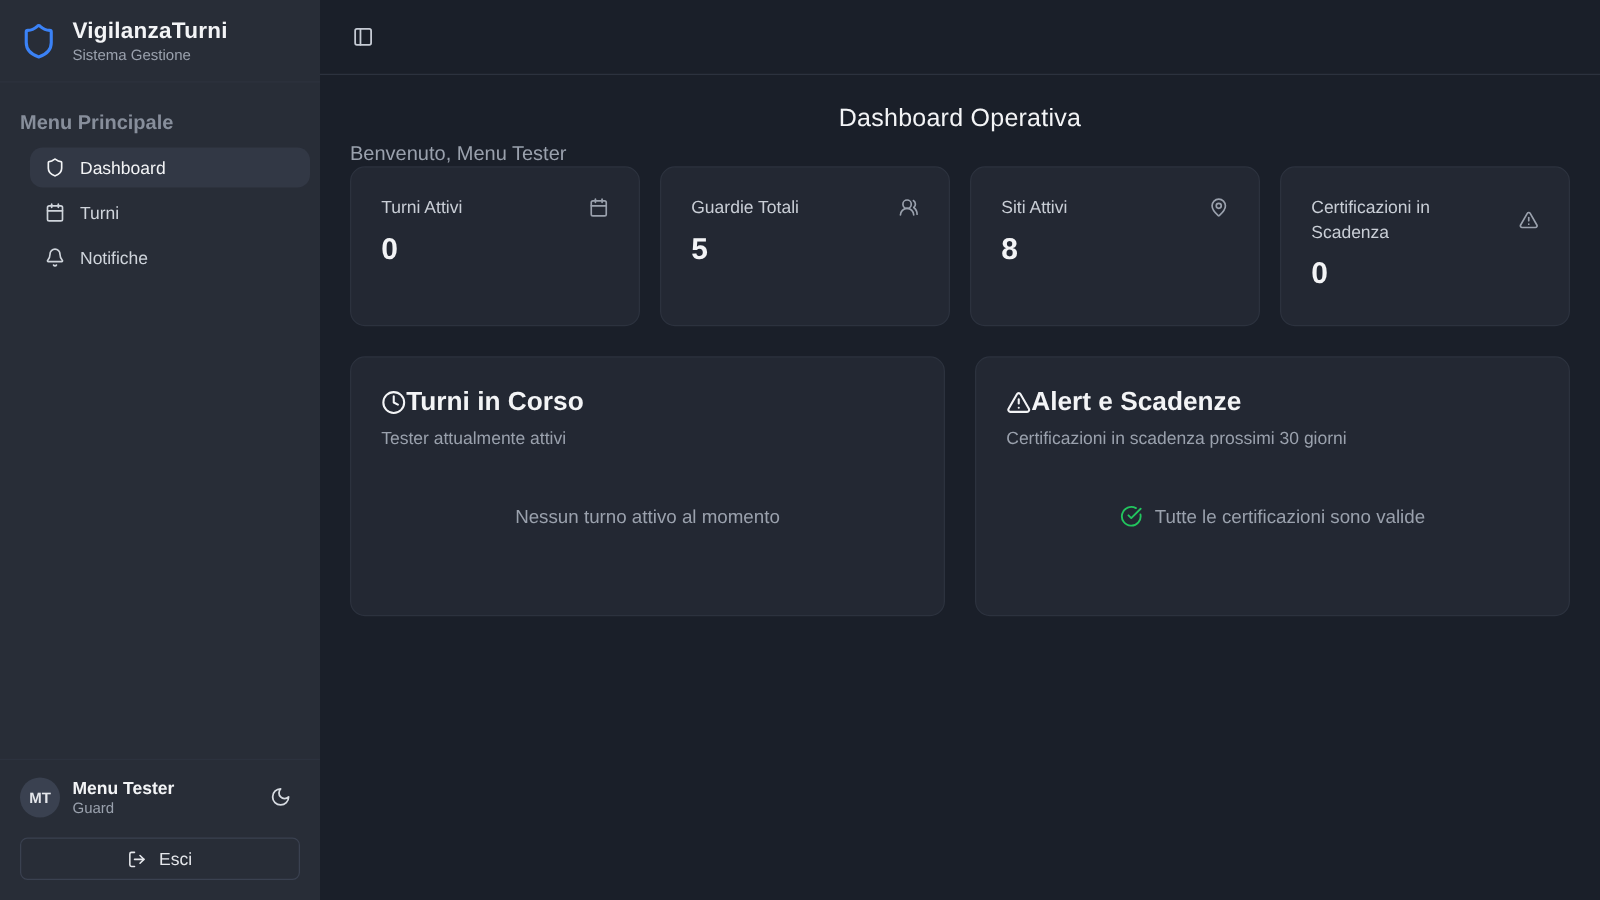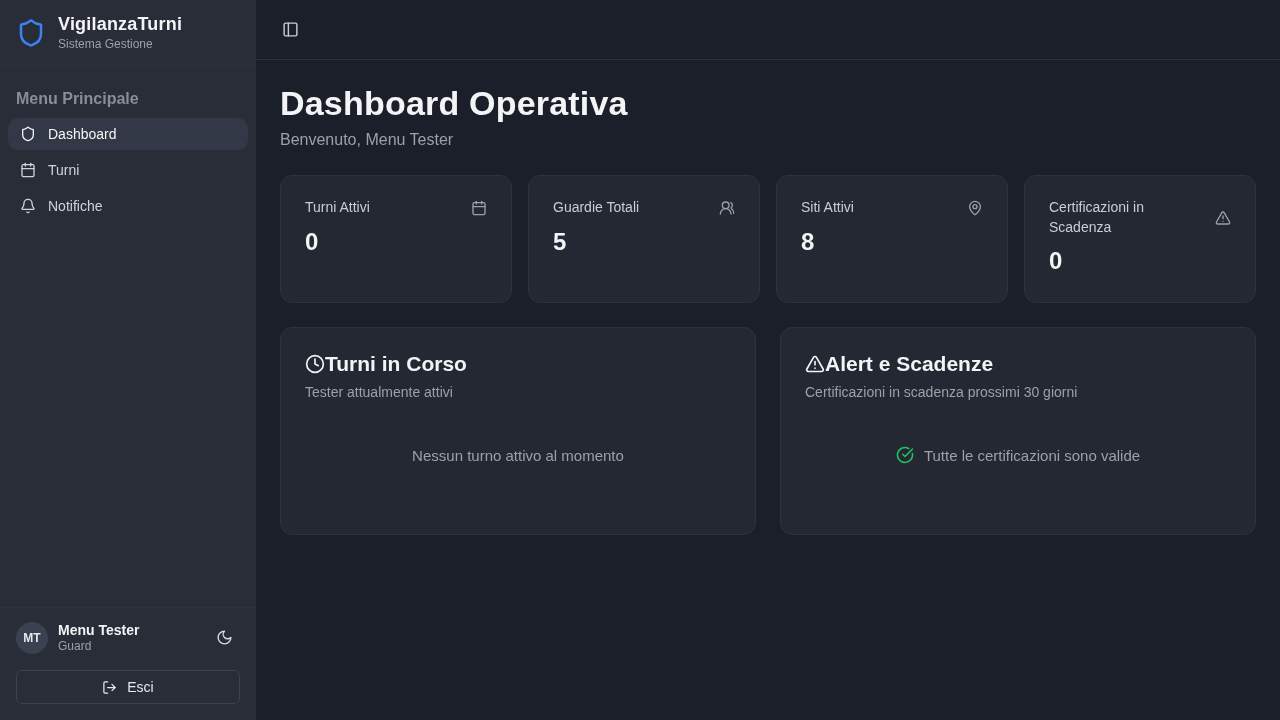--- a/index.html
+++ b/index.html
@@ -40,21 +40,21 @@
   .logo-sub{font-size:12px;color:var(--text-secondary);margin-top:2px;}
   .sidebar-nav{padding:24px 8px;flex:1;}
   .nav-section-label{
     font-size:16px;font-weight:600;color:#878e9b;
     margin:0 8px 10px;
   }
   .nav-item{
     display:flex;align-items:center;gap:12px;
     height:32px;padding:0 12px;margin-bottom:4px;
     border-radius:10px;font-size:14px;font-weight:500;
-    color:var(--text-menu);cursor:pointer;
+    color:var(--text-menu);cursor:pointer;margin-left:16px;
   }
   .nav-item.active{background:var(--bg-active);color:var(--text-primary);}
   .nav-item .nav-icon{color:inherit;}
   .sidebar-footer{
     border-top:1px solid var(--border-subtle);
     padding:14px 16px 16px;
   }
   .user-row{display:flex;align-items:center;gap:10px;}
   .avatar{
     width:32px;height:32px;border-radius:50%;
@@ -84,25 +84,24 @@
   .topbar{
     height:60px;min-height:60px;display:flex;align-items:center;
     padding:0 20px;border-bottom:1px solid var(--border-subtle);
   }
   .panel-toggle{
     width:28px;height:28px;background:transparent;border:none;
     color:#c6cbd4;display:flex;align-items:center;justify-content:center;
     cursor:pointer;border-radius:6px;
   }
   .content{flex:1;padding:24px;overflow:hidden;}
-  .page-title{font-size:34px;font-weight:700;letter-spacing:.2px;}
+  .page-title{font-size:20px;font-weight:400;letter-spacing:.2px;text-align:center;}
   .page-welcome{margin-top:8px;font-size:16px;color:var(--text-secondary);}
 
   .stats-grid{
-    margin-top:26px;
     display:grid;grid-template-columns:repeat(4,1fr);gap:16px;
   }
   .stat-card{
     height:128px;background:var(--bg-card);
     border:1px solid var(--border-subtle);border-radius:12px;
     padding:22px 24px;
   }
   .stat-head{display:flex;align-items:center;justify-content:space-between;gap:12px;}
   .stat-label{font-size:14px;font-weight:500;color:#c9ced6;line-height:1.4;}
   .stat-icon{color:#9aa1ad;flex:none;}

